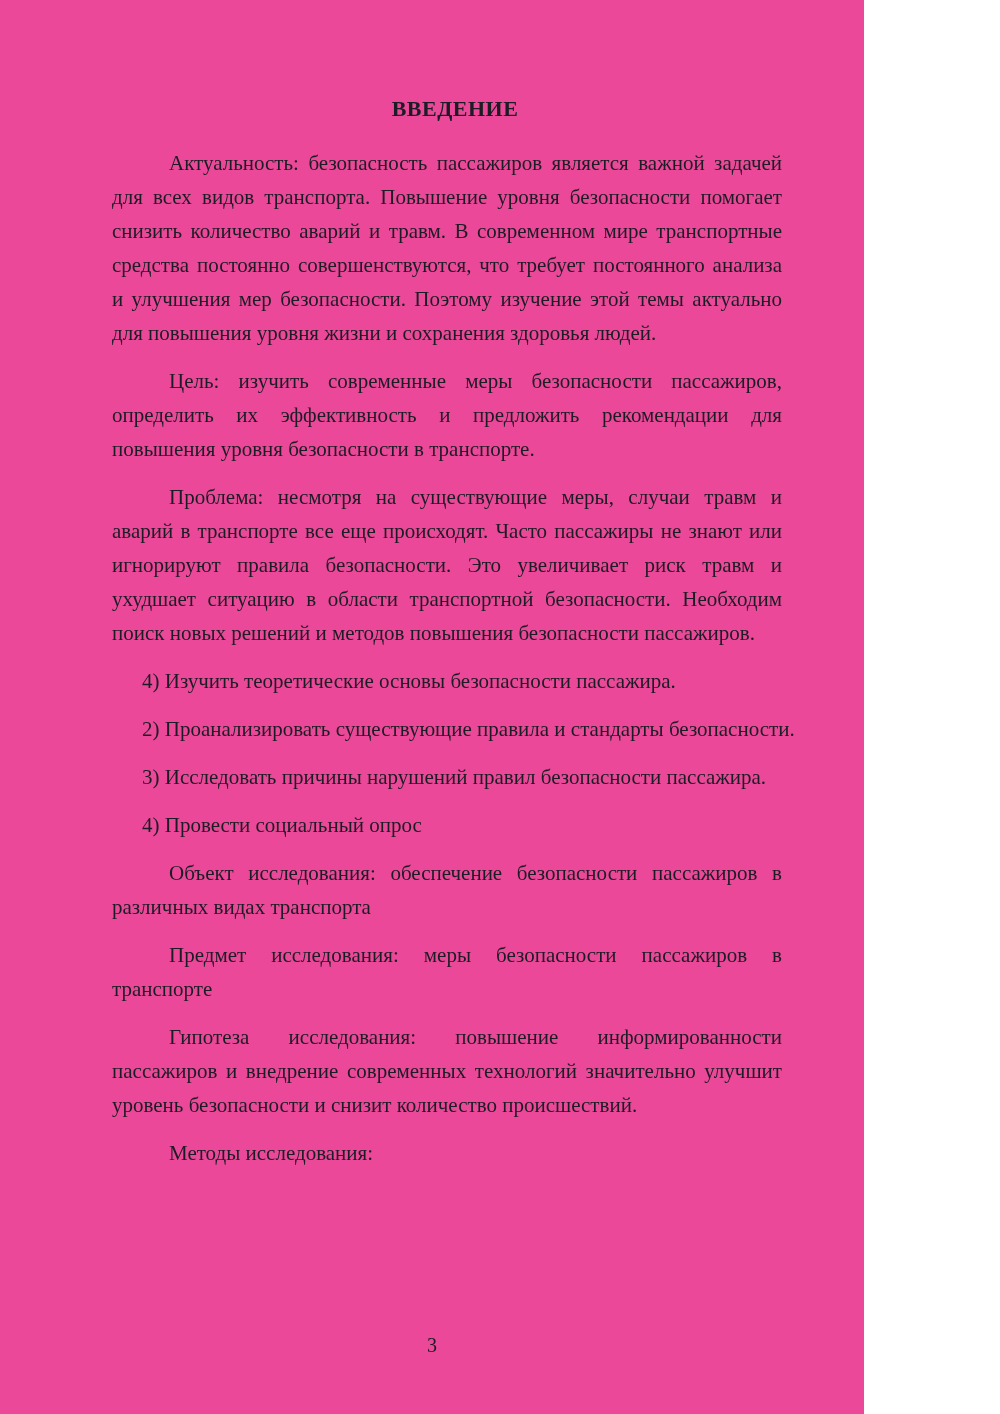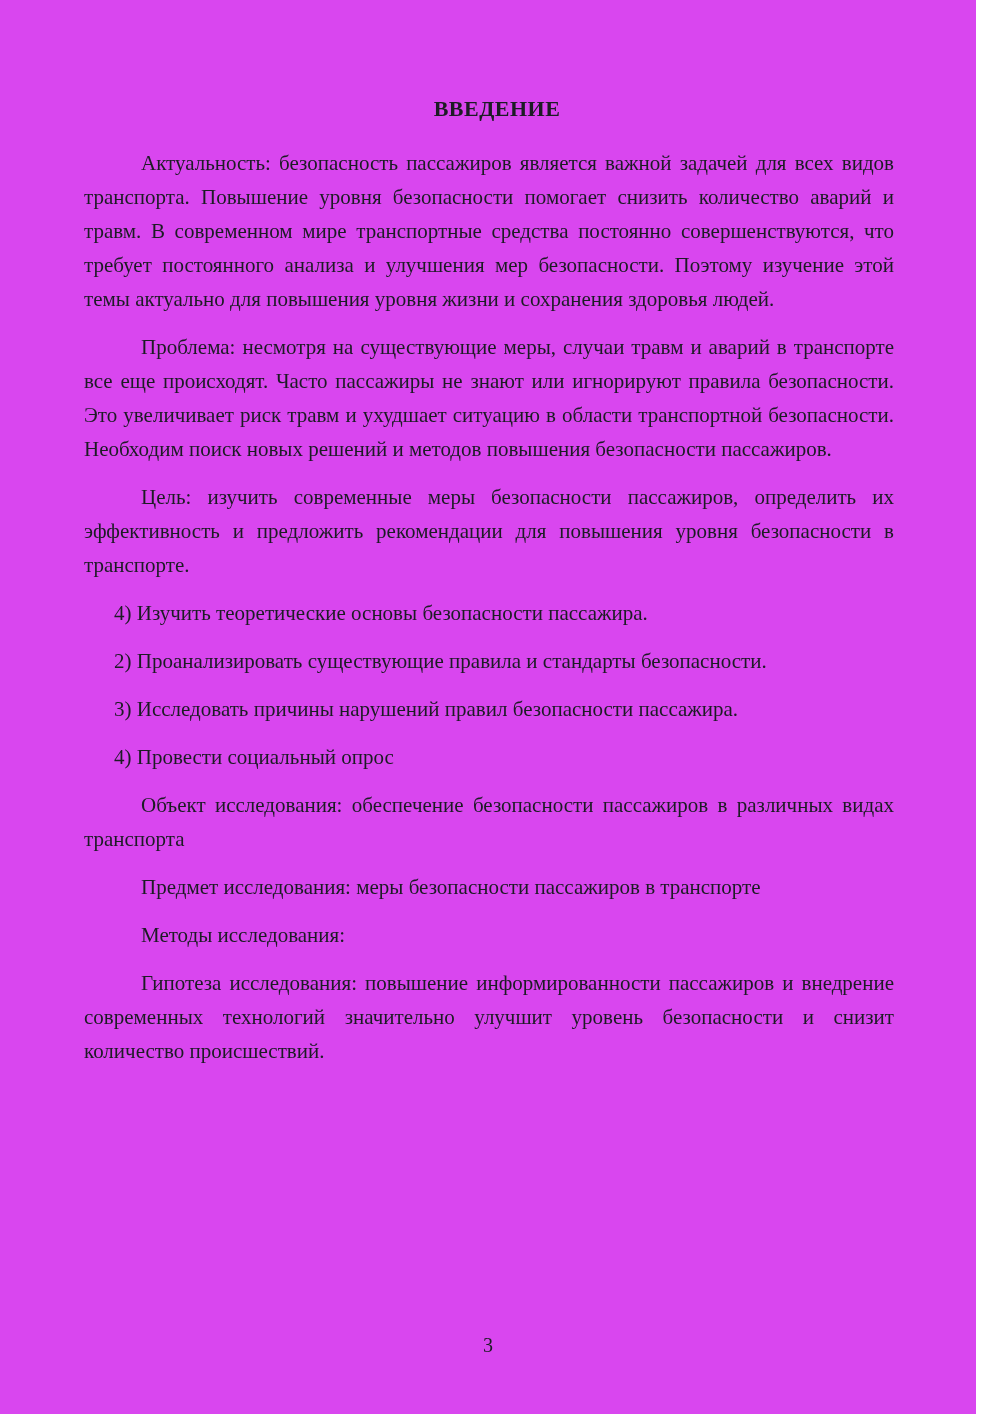--- a/index.html
+++ b/index.html
@@ -2,25 +2,25 @@
 <html><head>
 <meta charset="utf-8">
 <style>
   html, body {
     margin: 0;
     padding: 0;
     background: #ffffff;
   }
   .page {
     position: relative;
-    width: 976px;
+    width: 864px;
     height: 1414px;
-    background: #d946ef;
+    background: #ec4899;
     box-sizing: border-box;
-    padding: 92px 66px 0 84px;
+    padding: 92px 66px 0 112px;
     font-family: "Liberation Serif", "DejaVu Serif", serif;
     color: #1c1c24;
     font-size: 21px;
     line-height: 34px;
   }
   .doc-title {
     margin: 0 0 20px 0;
     text-align: center;
     font-size: 22px;
     font-weight: bold;
@@ -48,39 +48,39 @@
 </style>
 </head>
 <body>
 
 <div class="page">
 
   <h1 class="doc-title">ВВЕДЕНИЕ</h1>
 
   <p class="para">Актуальность: безопасность пассажиров является важной задачей для всех видов транспорта. Повышение уровня безопасности помогает снизить количество аварий и травм. В современном мире транспортные средства постоянно совершенствуются, что требует постоянного анализа и улучшения мер безопасности. Поэтому изучение этой темы актуально для повышения уровня жизни и сохранения здоровья людей.</p>
 
+  <p class="para">Цель: изучить современные меры безопасности пассажиров, определить их эффективность и предложить рекомендации для повышения уровня безопасности в транспорте.</p>
+
   <p class="para">Проблема: несмотря на существующие меры, случаи травм и аварий в транспорте все еще происходят. Часто пассажиры не знают или игнорируют правила безопасности. Это увеличивает риск травм и ухудшает ситуацию в области транспортной безопасности. Необходим поиск новых решений и методов повышения безопасности пассажиров.</p>
-
-  <p class="para">Цель: изучить современные меры безопасности пассажиров, определить их эффективность и предложить рекомендации для повышения уровня безопасности в транспорте.</p>
 
 
   <p class="list-item">4) Изучить теоретические основы безопасности пассажира.</p>
 
   <p class="list-item">2) Проанализировать существующие правила и стандарты безопасности.</p>
 
   <p class="list-item">3) Исследовать причины нарушений правил безопасности пассажира.</p>
 
   <p class="list-item">4) Провести социальный опрос</p>
 
 
   <p class="para">Объект исследования: обеспечение безопасности пассажиров в различных видах транспорта</p>
 
   <p class="para">Предмет исследования: меры безопасности пассажиров в транспорте</p>
 
+  <p class="para">Гипотеза исследования: повышение информированности пассажиров и внедрение современных технологий значительно улучшит уровень безопасности и снизит количество происшествий.</p>
+
   <p class="para">Методы исследования:</p>
-
-  <p class="para">Гипотеза исследования: повышение информированности пассажиров и внедрение современных технологий значительно улучшит уровень безопасности и снизит количество происшествий.</p>
 
   <div class="footer">
     <span>3</span>
   </div>
 
 </div>
 
 </body></html>

